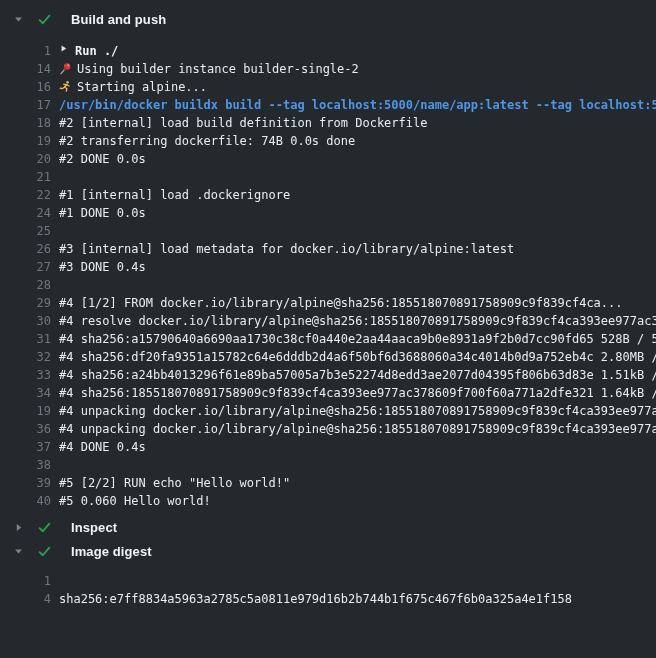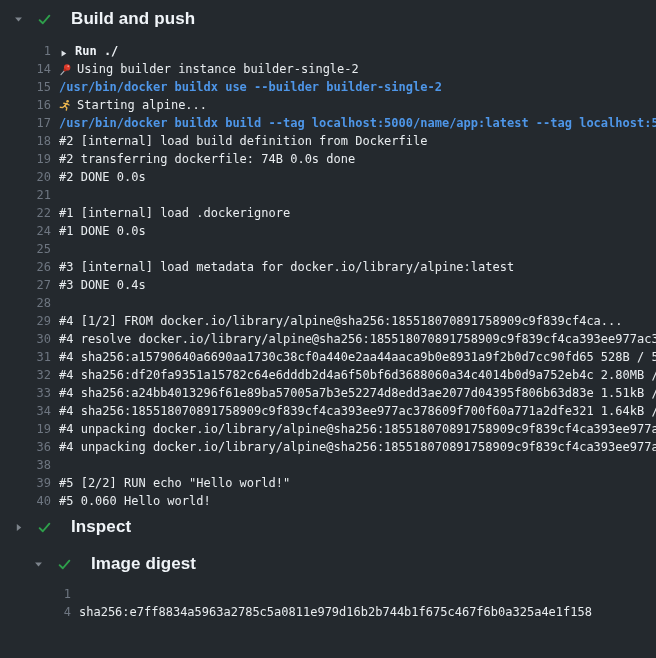--- a/index.html
+++ b/index.html
@@ -15,33 +15,33 @@
   }
   .page{padding-top:10px;width:656px;}
   .section-header{
     display:flex;align-items:center;height:18px;padding-left:13px;cursor:pointer;
   }
   .chev{width:11px;height:11px;display:inline-flex;align-items:center;flex:none;}
   .check{margin-left:13px;width:15px;height:15px;display:inline-flex;align-items:center;flex:none;}
   .title{
     margin-left:19px;
     font-family:"Liberation Sans","DejaVu Sans",sans-serif;
-    font-size:17px;font-weight:600;color:var(--headertext);
+    font-size:13px;font-weight:600;color:var(--headertext);
     letter-spacing:.1px; white-space:pre;
   }
   .log-body{margin-top:14px;}
   .log-body.tight{margin-top:12px;}
   .section.gap-sm{margin-top:8px;}
-  .section.gap-md{margin-top:19px;padding-left:20px;}
+  .section.gap-md{margin-top:6px;}
   .log-line{height:18px;display:flex;align-items:center;white-space:pre;overflow:hidden;width:656px;}
   .ln{
     width:51px;flex:none;text-align:right;color:var(--lngray);
     text-decoration:none;cursor:pointer;
   }
-  .txt{margin-left:8px;display:inline-flex;align-items:flex-end;white-space:pre;flex:none;}
+  .txt{margin-left:8px;display:inline-flex;align-items:flex-start;white-space:pre;flex:none;}
   .t-command .tl{color:var(--blue);font-weight:600;}
   .t-group .tl{color:var(--headertext);font-weight:600;}
   .t-output .tl{color:var(--logtext);}
   .row-icon{width:13px;height:13px;display:inline-flex;margin-right:5px;flex:none;}
   .toggle{width:9px;height:9px;display:inline-flex;margin-right:7px;flex:none;cursor:pointer;}
   svg{display:block;}
 </style>
 </head>
 <body>
 
@@ -63,21 +63,20 @@
       <div class="log-body">
         <div class="log-line"><span class="ln">1</span><span class="txt t-group"><span class="toggle"><svg width="9" height="9" viewBox="0 0 16 16">
                 <path d="M4.5 2.5v11l8.5-5.5z" fill="#dfe3e8"></path>
               </svg></span><span class="tl">Run ./</span></span></div>
         <div class="log-line"><span class="ln">14</span><span class="txt t-output"><span class="row-icon"><svg width="13" height="13" viewBox="0 0 16 16">
                 <path d="M7.3 8.7 L2.4 14.4" stroke="#aab2ba" stroke-width="1.4" stroke-linecap="round"></path>
                 <circle cx="10" cy="5.4" r="3.9" fill="#dd3a2a"></circle>
                 <circle cx="7.3" cy="8.6" r="1.8" fill="#b32a1c"></circle>
                 <circle cx="11.4" cy="4" r="1.1" fill="#f2938a"></circle>
               </svg></span><span class="tl">Using builder instance builder-single-2</span></span></div>
-        <div class="log-line"><span class="ln">15</span><span class="txt t-command"><span class="tl">/usr/bin/docker buildx use --builder builder-single-2</span></span></div>
         <div class="log-line"><span class="ln">16</span><span class="txt t-output"><span class="row-icon"><svg width="13" height="13" viewBox="0 0 16 16" fill="none" stroke="#eab54e" stroke-width="1.7" stroke-linecap="round">
                 <circle cx="10.6" cy="2.8" r="1.6" fill="#eab54e" stroke="none"></circle>
                 <path d="M9.8 5.2 L7 8.6"></path>
                 <path d="M9.4 5.8 L12.4 7.4"></path>
                 <path d="M9 6 L5.9 5.2"></path>
                 <path d="M7 8.6 L9.6 10.8 L9 13.6"></path>
                 <path d="M7 8.6 L4.4 10.6 L1.6 10.2"></path>
               </svg></span><span class="tl">Starting alpine...</span></span></div>
         <div class="log-line"><span class="ln">17</span><span class="txt t-command"><span class="tl">/usr/bin/docker buildx build --tag localhost:5000/name/app:latest --tag localhost:5000/name/app:1.0.0</span></span></div>
         <div class="log-line"><span class="ln">18</span><span class="txt t-output"><span class="tl">#2 [internal] load build definition from Dockerfile</span></span></div>
@@ -91,20 +90,21 @@
         <div class="log-line"><span class="ln">27</span><span class="txt t-output"><span class="tl">#3 DONE 0.4s</span></span></div>
         <div class="log-line"><span class="ln">28</span><span class="txt t-blank"><span class="tl"></span></span></div>
         <div class="log-line"><span class="ln">29</span><span class="txt t-output"><span class="tl">#4 [1/2] FROM docker.io/library/alpine@sha256:185518070891758909c9f839cf4ca...</span></span></div>
         <div class="log-line"><span class="ln">30</span><span class="txt t-output"><span class="tl">#4 resolve docker.io/library/alpine@sha256:185518070891758909c9f839cf4ca393ee977ac378609f700f60a771a2dfe321</span></span></div>
         <div class="log-line"><span class="ln">31</span><span class="txt t-output"><span class="tl">#4 sha256:a15790640a6690aa1730c38cf0a440e2aa44aaca9b0e8931a9f2b0d7cc90fd65 528B / 528B done</span></span></div>
         <div class="log-line"><span class="ln">32</span><span class="txt t-output"><span class="tl">#4 sha256:df20fa9351a15782c64e6dddb2d4a6f50bf6d3688060a34c4014b0d9a752eb4c 2.80MB / 2.80MB done</span></span></div>
         <div class="log-line"><span class="ln">33</span><span class="txt t-output"><span class="tl">#4 sha256:a24bb4013296f61e89ba57005a7b3e52274d8edd3ae2077d04395f806b63d83e 1.51kB / 1.51kB done</span></span></div>
         <div class="log-line"><span class="ln">34</span><span class="txt t-output"><span class="tl">#4 sha256:185518070891758909c9f839cf4ca393ee977ac378609f700f60a771a2dfe321 1.64kB / 1.64kB done</span></span></div>
         <div class="log-line"><span class="ln">19</span><span class="txt t-output"><span class="tl">#4 unpacking docker.io/library/alpine@sha256:185518070891758909c9f839cf4ca393ee977ac378609f700f60a771a2dfe321</span></span></div>
         <div class="log-line"><span class="ln">36</span><span class="txt t-output"><span class="tl">#4 unpacking docker.io/library/alpine@sha256:185518070891758909c9f839cf4ca393ee977ac378609f700f60a771a2dfe321</span></span></div>
+        <div class="log-line"><span class="ln">37</span><span class="txt t-output"><span class="tl">#4 DONE 0.4s</span></span></div>
         <div class="log-line"><span class="ln">38</span><span class="txt t-blank"><span class="tl"></span></span></div>
         <div class="log-line"><span class="ln">39</span><span class="txt t-output"><span class="tl">#5 [2/2] RUN echo "Hello world!"</span></span></div>
         <div class="log-line"><span class="ln">40</span><span class="txt t-output"><span class="tl">#5 0.060 Hello world!</span></span></div>
       </div>
     </div>
     <div class="section gap-sm">
       <div class="section-header">
         <span class="chev">
           <svg width="11" height="11" viewBox="0 0 16 16">
             <path d="M5.5 3v10l6.5-5z" fill="#7d848c"></path>

